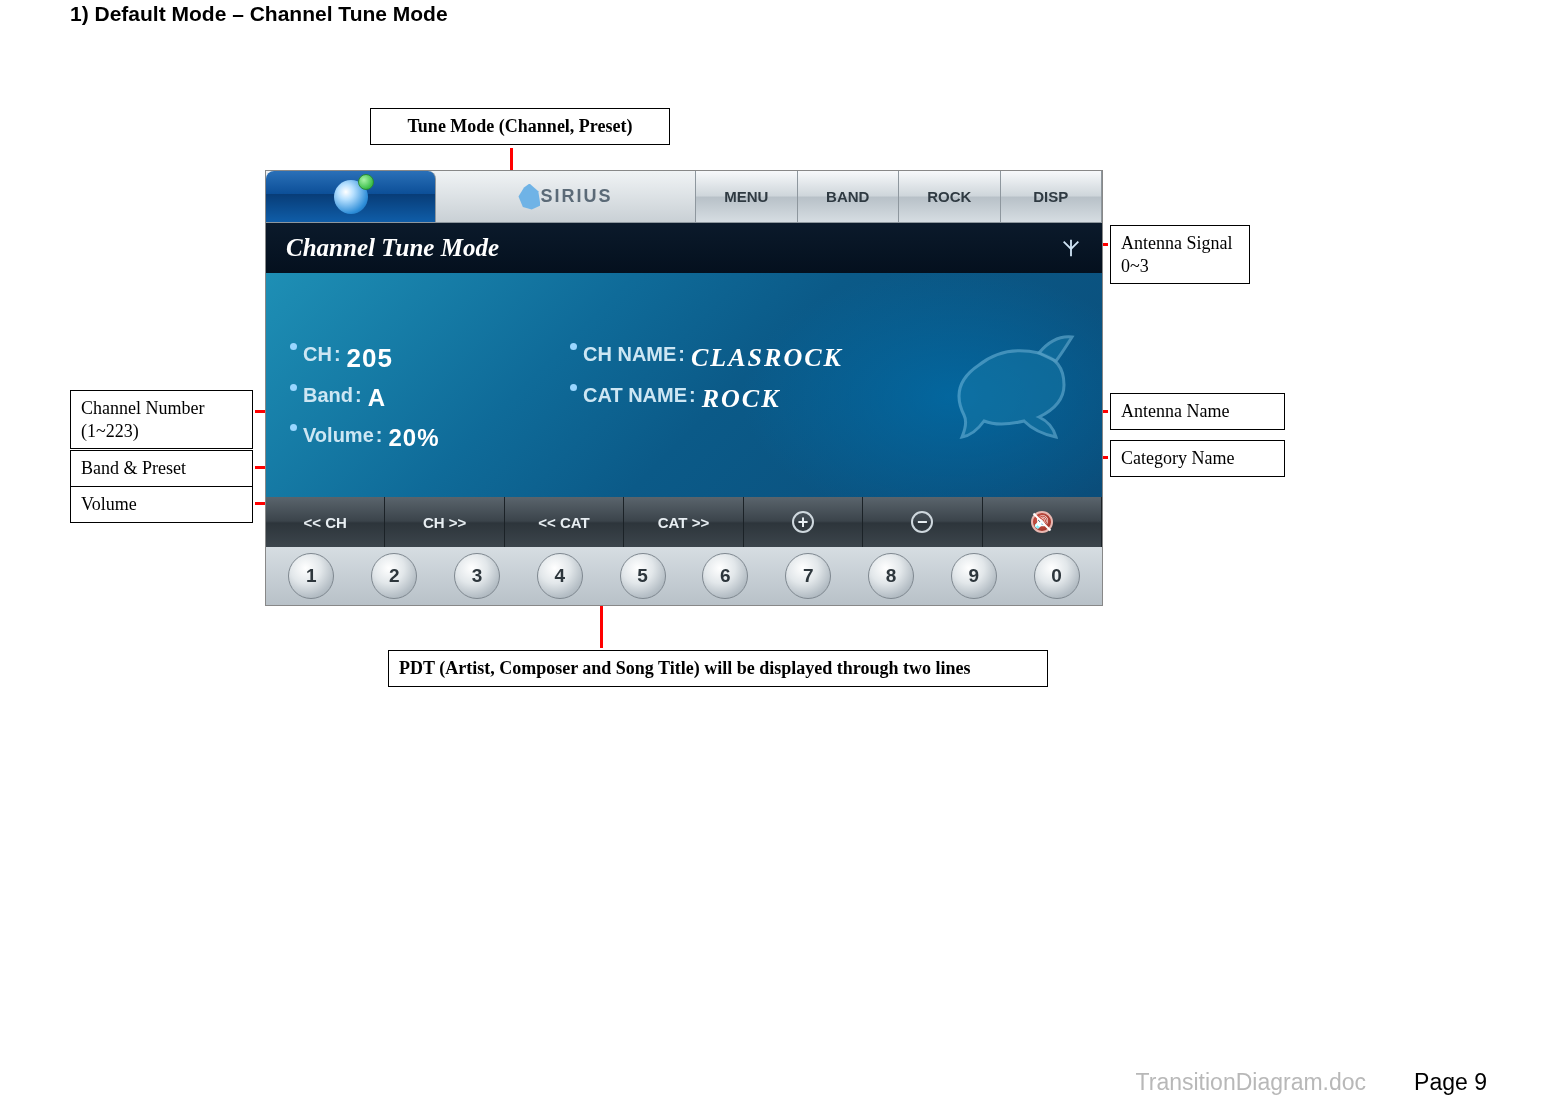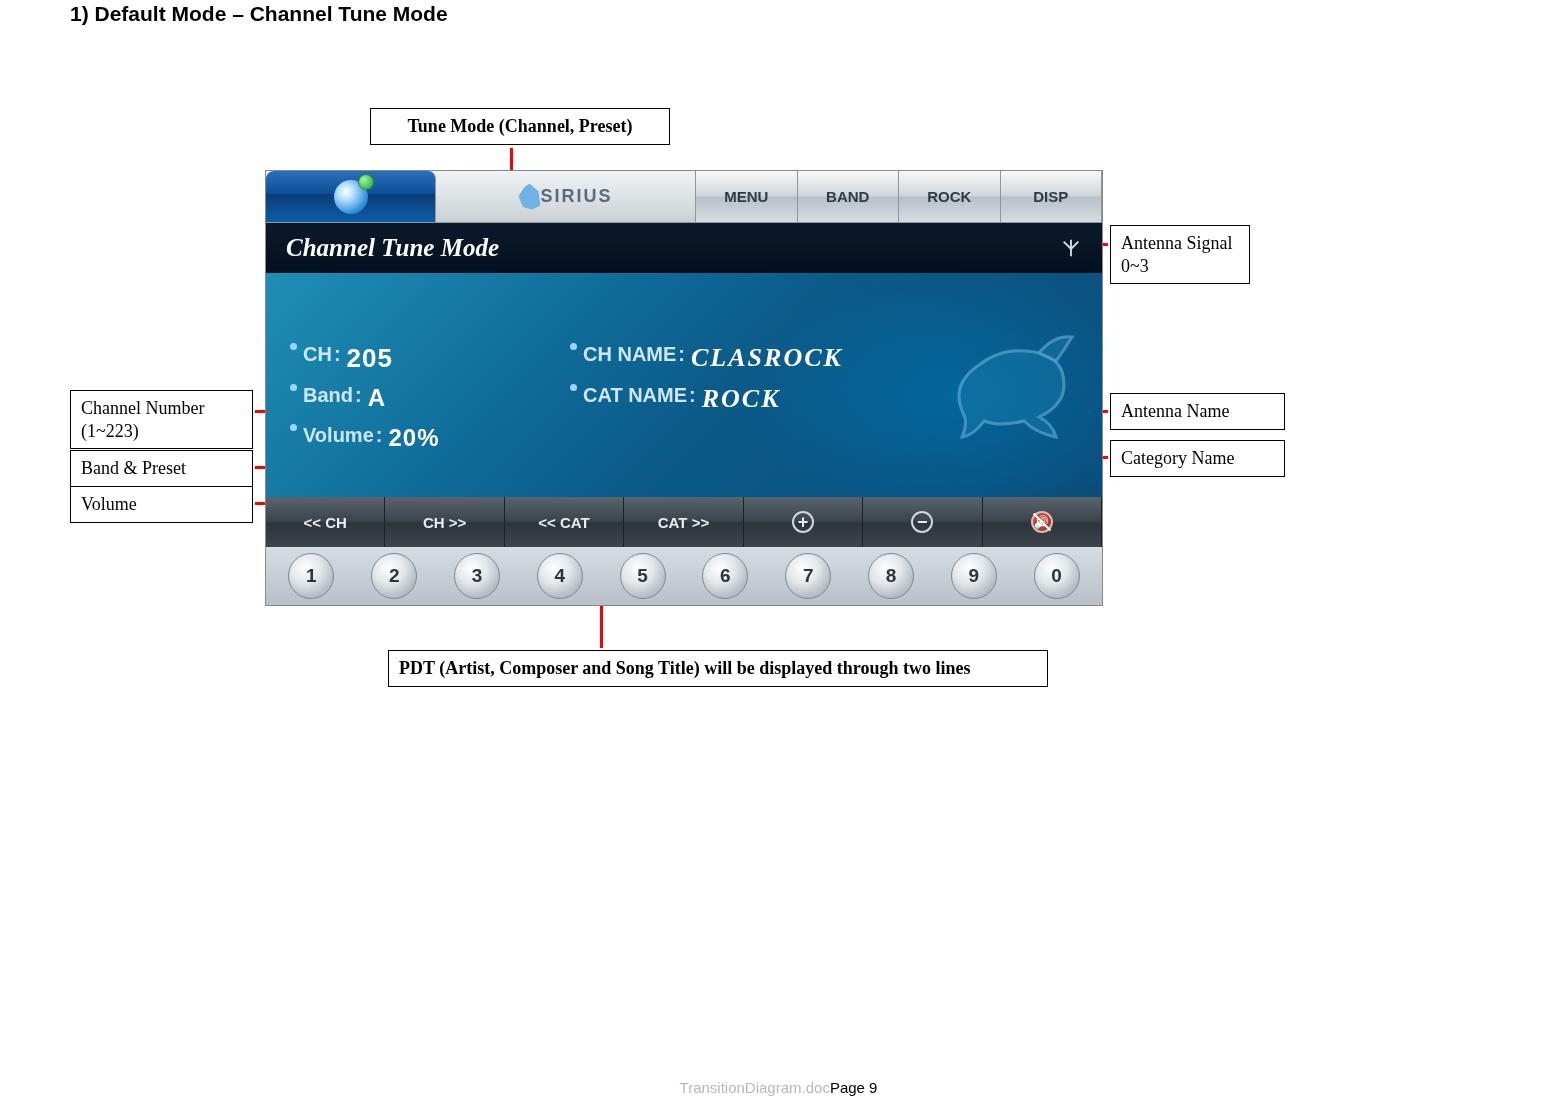--- a/index.html
+++ b/index.html
@@ -239,22 +239,23 @@
     border: 1px solid #7f8890;
     display: flex; align-items: center; justify-content: center;
     font-size: 19px; font-weight: bold;
     color: #2d363c;
   }
 
   .footer {
     position: absolute;
     bottom: 24px; left: 70px; right: 70px;
     display: flex;
-    justify-content: center;
-    font-size: 15px;
+    justify-content: flex-end;
+    font-size: 23px;
+    gap: 48px;
   }
   .footer .docname { color: #b8b8b8; }
   .footer .pagenum { color: #000; }
 </style>
 </head>
 <body>
 
 <div class="page-title">1) Default Mode – Channel Tune Mode</div>
 
 <div class="callout" style="top:108px; left:370px; width:300px; text-align:center; font-weight:bold;">Tune Mode (Channel, Preset)</div>

